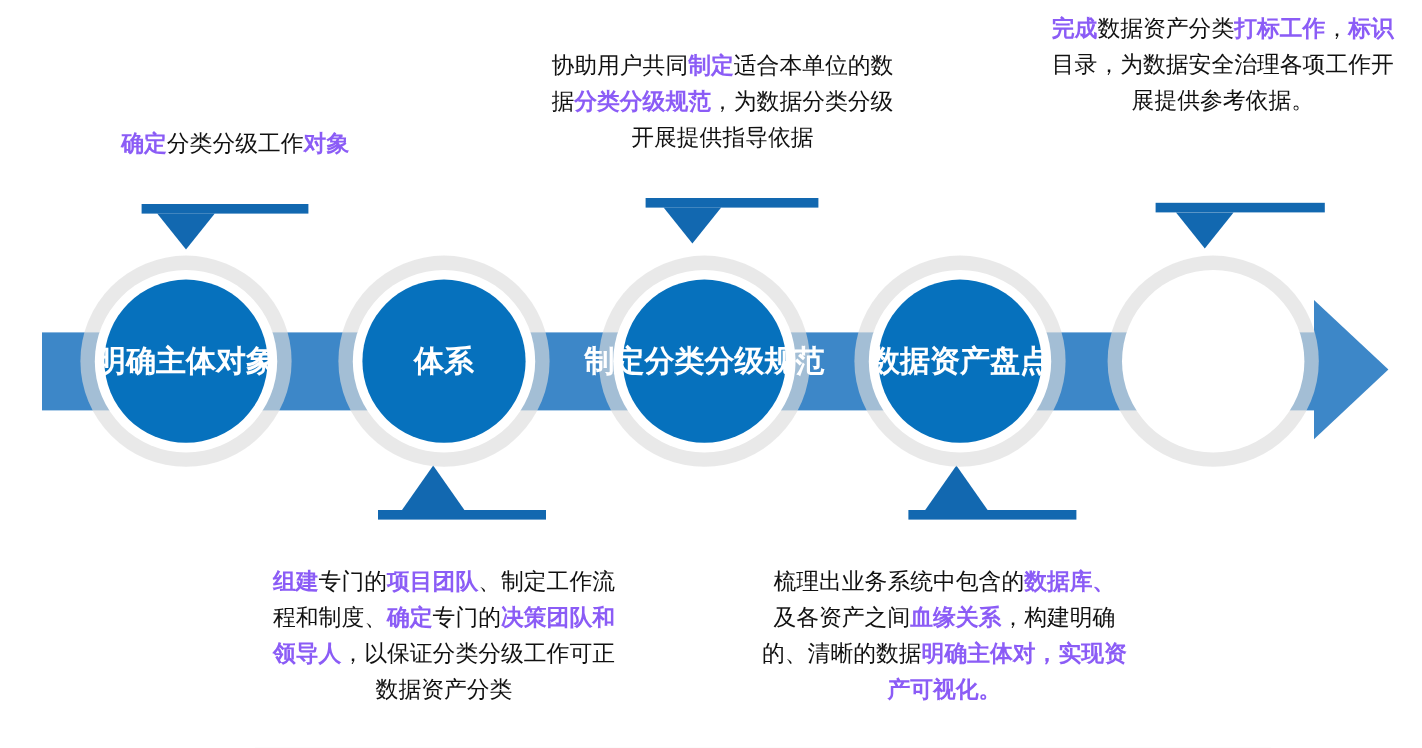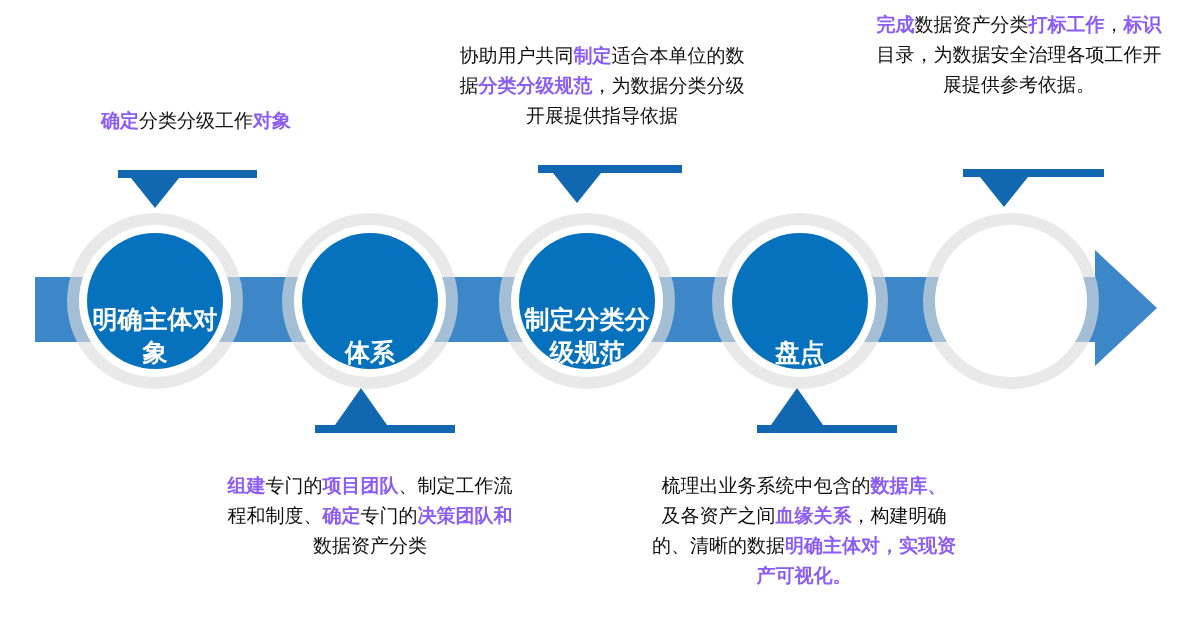--- a/index.html
+++ b/index.html
@@ -14,21 +14,21 @@
   
   .band{position:absolute;left:35px;top:277px;width:1060px;height:65px;background:var(--band);}
   .arrowhead{position:absolute;left:1095px;top:250px;width:0;height:0;
     border-top:58px solid transparent;border-bottom:58px solid transparent;border-left:62px solid var(--band);}
 
   
   .step{position:absolute;top:213px;width:176px;height:176px;}
   .ring-gray{position:absolute;inset:0;border-radius:50%;background:var(--ring-gray);}
   .ring-white{position:absolute;inset:12px;border-radius:50%;background:var(--ring-white);}
   .disc{position:absolute;inset:20px;border-radius:50%;background:var(--circle-fill);
-    display:flex;flex-direction:column;align-items:center;justify-content:flex-end;}
+    display:flex;flex-direction:row;align-items:center;justify-content:center;}
   .disc-line{white-space:nowrap;color:var(--circle-text);font-weight:700;font-size:25px;line-height:33px;text-align:center;}
 
   
   .marker-bar{position:absolute;height:8px;background:var(--marker);}
   .tri-down{position:absolute;width:0;height:0;
     border-left:24px solid transparent;border-right:24px solid transparent;border-top:30px solid var(--marker);}
   .tri-up{position:absolute;width:0;height:0;
     border-left:26px solid transparent;border-right:26px solid transparent;border-bottom:37px solid var(--marker);}
 
   
@@ -82,20 +82,21 @@
     <div class="disc">
       <div class="disc-line">制定分类分</div>
       <div class="disc-line">级规范</div>
     </div>
   </div>
 
   <div class="step" style="left:712px">
     <div class="ring-gray"></div>
     <div class="ring-white"></div>
     <div class="disc">
+      <div class="disc-line">数据资产</div>
       <div class="disc-line">盘点</div>
     </div>
   </div>
 
   <div class="step" style="left:923px">
     <div class="ring-gray"></div>
     <div class="ring-white"></div>
   </div>
 
   <div class="note" style="left:56px;top:106px;width:280px">
@@ -107,22 +108,23 @@
       <div class="line"><span>开展提供指导依据</span></div>
     </div>
   <div class="note" style="left:859px;top:10px;width:320px">
       <div class="line"><span class="b">完成</span><span>数据资产分类</span><span class="b">打标工作</span><span>，</span><span class="b">标识</span></div>
       <div class="line"><span>目录，为数据安全治理各项工作开</span></div>
       <div class="line"><span>展提供参考依据。</span></div>
     </div>
   <div class="note" style="left:210px;top:471px;width:320px">
       <div class="line"><span class="b">组建</span><span>专门的</span><span class="b">项目团队</span><span>、制定工作流</span></div>
       <div class="line"><span>程和制度、</span><span class="b">确定</span><span>专门的</span><span class="b">决策团队和</span></div>
+      <div class="line"><span class="b">领导人</span><span>，以保证分类分级工作可正</span></div>
       <div class="line"><span>数据资产分类</span></div>
     </div>
-  <div class="note" style="left:644px;top:471px;width:320px">
+  <div class="note" style="left:627px;top:471px;width:320px">
       <div class="line"><span>梳理出业务系统中包含的</span><span class="b">数据库、</span></div>
       <div class="line"><span>及各资产之间</span><span class="b">血缘关系</span><span>，构建明确</span></div>
       <div class="line"><span>的、清晰的数据</span><span class="b">明确主体对，实现资</span></div>
       <div class="line"><span class="b">产可视化。</span></div>
     </div>
 
 </div>
 
 </body></html>

